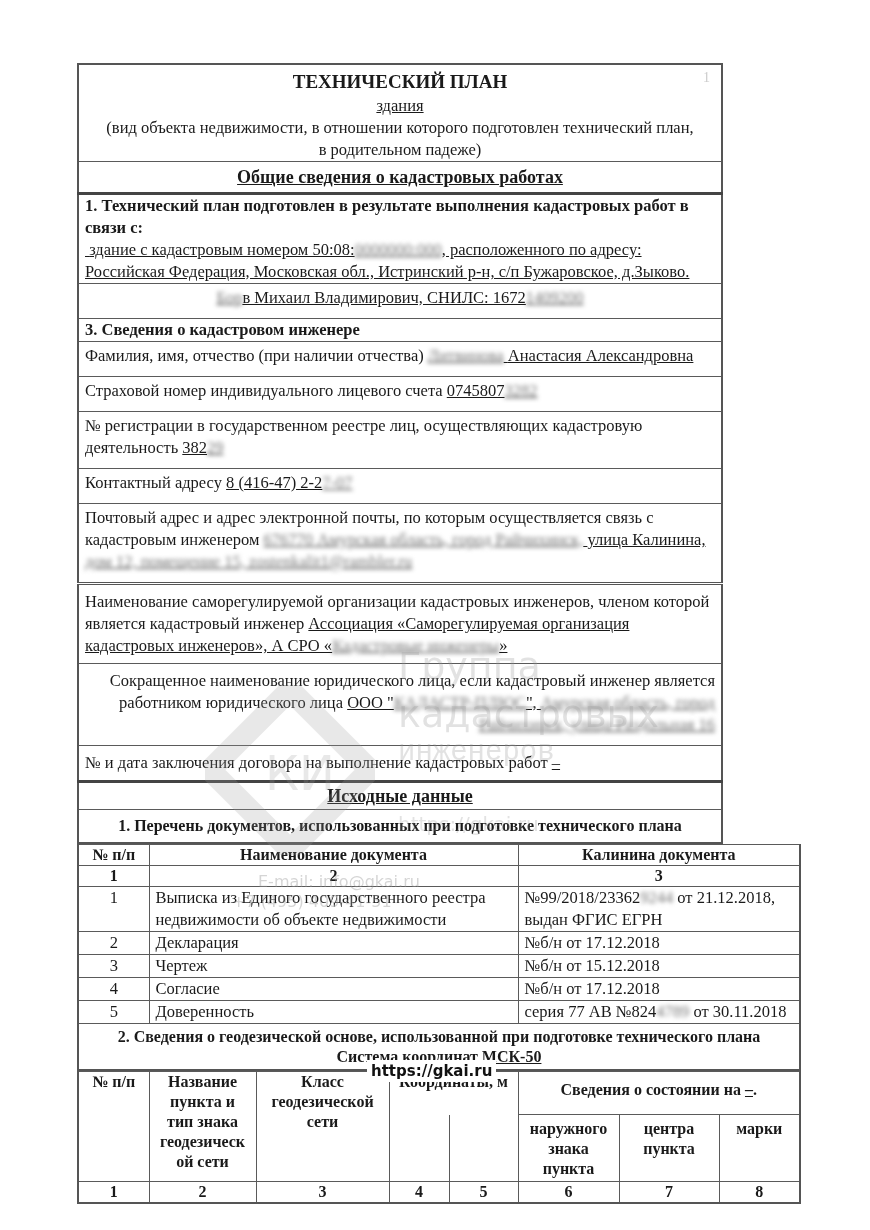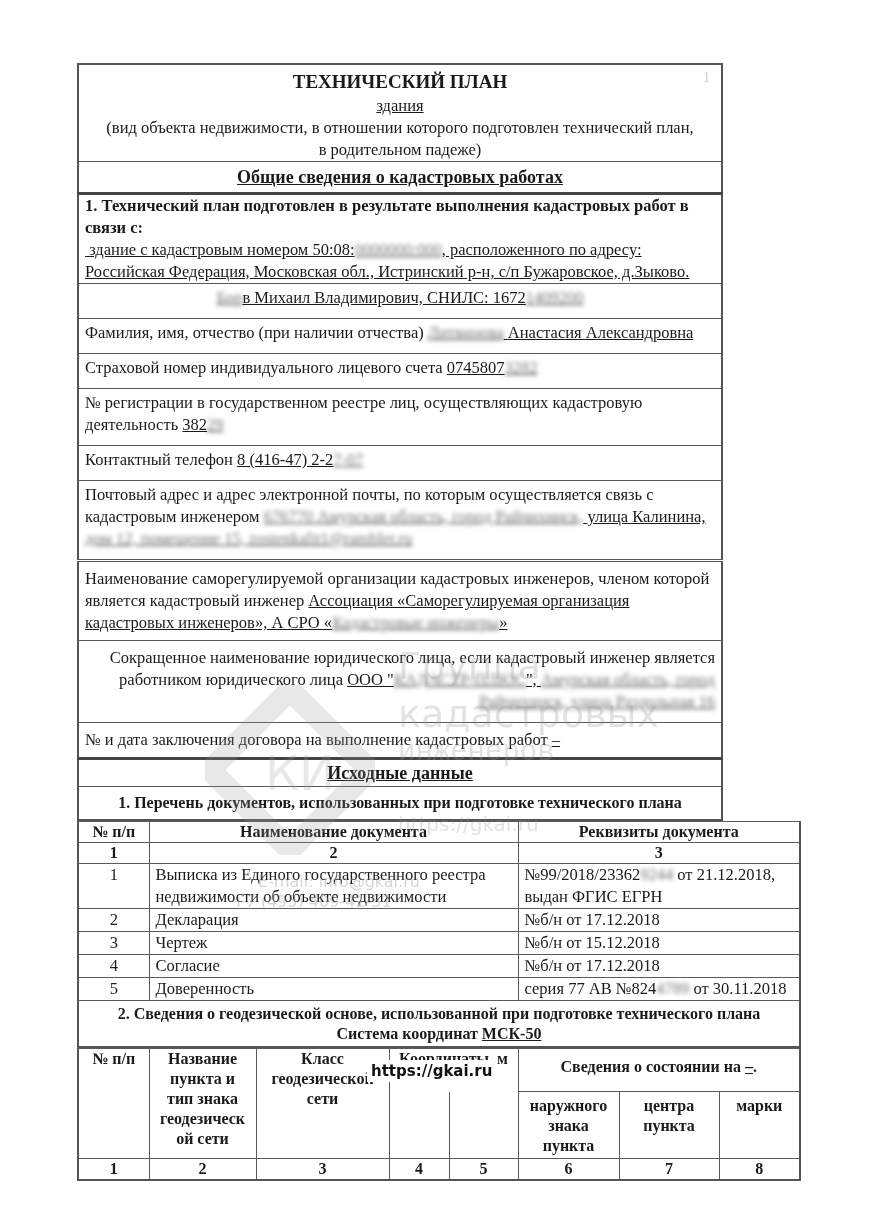--- a/index.html
+++ b/index.html
@@ -52,40 +52,43 @@
         <div class="bold">1. Технический план подготовлен в результате выполнения кадастровых работ в связи с:</div>
         <div class="ul">&nbsp;<span>здание с кадастровым номером 50:08:</span><span class="blur">0000000:000</span><span>, расположенного по адресу: Российская Федерация, Московская обл., Истринский р-н, с/п Бужаровское, д.Зыково.</span></div>
       </td>
     </tr>
     <tr>
       <td class="center pad">
         <span class="ul"><span class="blur">Бор</span><span>в Михаил Владимирович, СНИЛС: 1672</span><span class="blur">1409200</span></span>
       </td>
     </tr>
     <tr>
+      <td class="bold">3. Сведения о кадастровом инженере</td>
+    </tr>
+    <tr>
       <td class="pad">
         <span>Фамилия, имя, отчество (</span><span class="it">при наличии отчества</span><span>)</span>
         <span class="ul"><span class="blur">Литвинова</span> <span>Анастасия Александровна</span></span>
       </td>
     </tr>
     <tr>
       <td class="pad">
         <span>Страховой номер индивидуального лицевого счета</span>
         <span class="ul"><span>0745807</span><span class="blur">3282</span></span>
       </td>
     </tr>
     <tr>
       <td class="pad">
         <span>№ регистрации в государственном реестре лиц, осуществляющих кадастровую деятельность</span>
         <span class="ul"><span>382</span><span class="blur">29</span></span>
       </td>
     </tr>
     <tr>
       <td class="pad">
-        <span>Контактный телефон</span>
+        <span>Контактный адресу</span>
         <span class="ul"><span>8 (416-47) 2-2</span><span class="blur">7-07</span></span>
       </td>
     </tr>
     <tr>
       <td class="pad" style="border-bottom:3px double #555;">
         <span>Почтовый адрес и адрес электронной почты, по которым осуществляется связь с кадастровым инженером</span>
         <span class="ul"><span class="blur">676770 Амурская область, город Райчихинск,</span> <span>улица Калинина,</span> <span class="blur">дом 12, помещение 15, zostenkalit1@rambler.ru</span></span>
       </td>
     </tr>
     <tr>
@@ -118,21 +121,21 @@
   <table class="outer" style="border-top:none;">
     <colgroup>
         <col style="width:71px">
         <col style="width:369px">
         <col style="width:282px">
       </colgroup>
     <tbody>
         <tr>
       <td class="small-h">№ п/п</td>
       <td class="small-h">Наименование документа</td>
-      <td class="small-h">Реквизиты документа</td>
+      <td class="small-h">Калинина документа</td>
     </tr>
     <tr>
       <td class="small-h">1</td>
       <td class="small-h">2</td>
       <td class="small-h">3</td>
     </tr>
     <tr>
       <td class="center">1</td>
       <td>Выписка из Единого государственного реестра недвижимости об объекте недвижимости</td>
       <td><span>№99/2018/23362</span><span class="blur">9244</span> <span>от 21.12.2018, выдан ФГИС ЕГРН</span></td>

